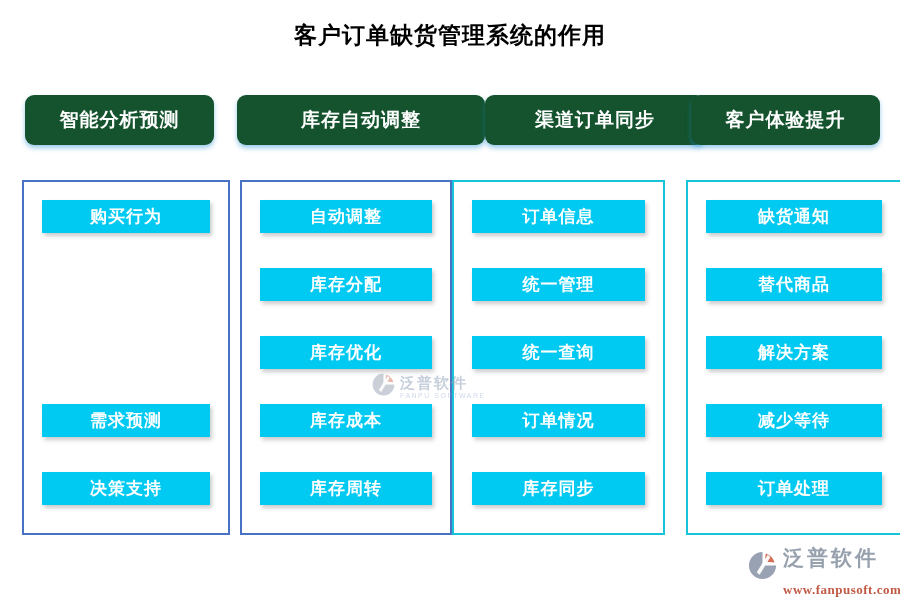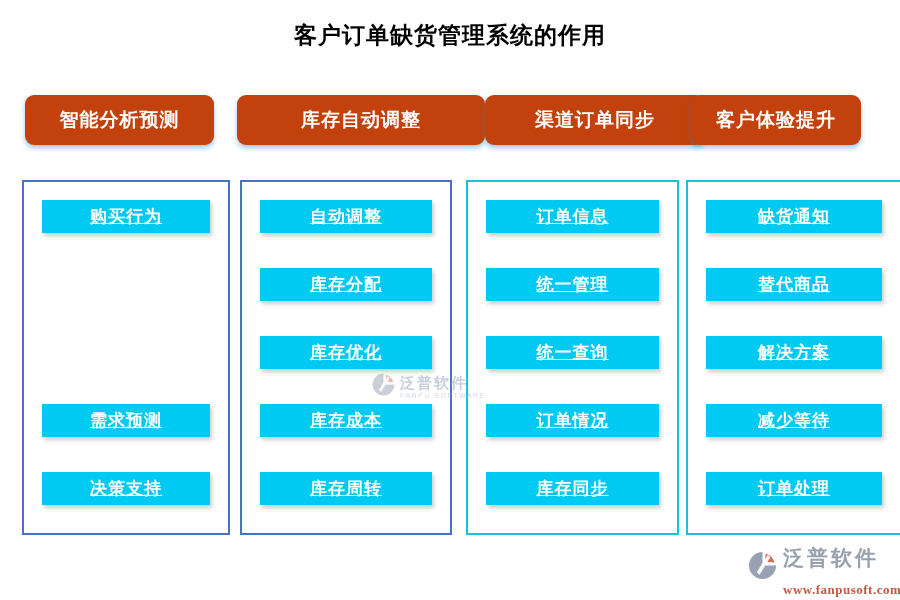--- a/index.html
+++ b/index.html
@@ -5,41 +5,41 @@
   html,body{margin:0;padding:0;}
   body{
     width:900px;height:600px;position:relative;background:#ffffff;overflow:hidden;
     font-family:"Liberation Sans","DejaVu Sans",sans-serif;
   }
   .title{
     position:absolute;top:20px;left:0;width:900px;text-align:center;
     font-size:23px;font-weight:bold;color:#000;letter-spacing:1px;
   }
   .col-header{
-    position:absolute;top:95px;height:50px;border-radius:9px;background:#c2410c;
+    position:absolute;top:95px;height:50px;border-radius:9px;background:#14532d;
     color:#fff;font-size:19px;font-weight:bold;display:flex;align-items:center;
     justify-content:center;letter-spacing:1px;box-shadow:0 3px 5px rgba(30,140,210,0.45);
   }
   #hdr1{left:25px;width:189px}
   #hdr2{left:237px;width:248px}
   #hdr3{left:485px;width:220px}
-  #hdr4{left:691px;width:170px}
+  #hdr4{left:691px;width:189px}
   .panel{
     position:absolute;top:180px;height:355px;background:#fff;
     border:2px solid #4a72c4;box-sizing:border-box;
   }
   .panel.cyan{border-color:#17c3d6;}
   #panel1{left:22px;width:208px}
   #panel2{left:240px;width:212px}
-  #panel3{left:466px;width:213px}
+  #panel3{left:452px;width:213px}
   #panel4{left:686px;width:216px}
   .item{
     position:absolute;left:18px;right:18px;height:33px;background:#00c9f2;
     color:#fff;font-weight:bold;font-size:17px;display:flex;align-items:center;
-    justify-content:center;letter-spacing:1px;box-shadow:2px 3px 4px rgba(110,110,110,0.35);text-decoration:underline;
+    justify-content:center;letter-spacing:1px;box-shadow:2px 3px 4px rgba(110,110,110,0.35);
   }
   .i1{top:18px}.i2{top:86px}.i3{top:154px}.i4{top:222px}.i5{top:290px}
   .watermark{
     position:absolute;left:371px;top:372px;display:flex;align-items:center;gap:4px;
     opacity:0.5;z-index:5;pointer-events:none;
   }
   .watermark svg{width:25px;height:25px;}
   .wm-text{display:flex;flex-direction:column;line-height:1;}
   .wm-brand{font-size:15px;color:#8fa0b8;font-weight:bold;letter-spacing:2px;}
   .wm-sub{font-size:7px;color:#9fb4d4;letter-spacing:1.5px;margin-top:2px;}

